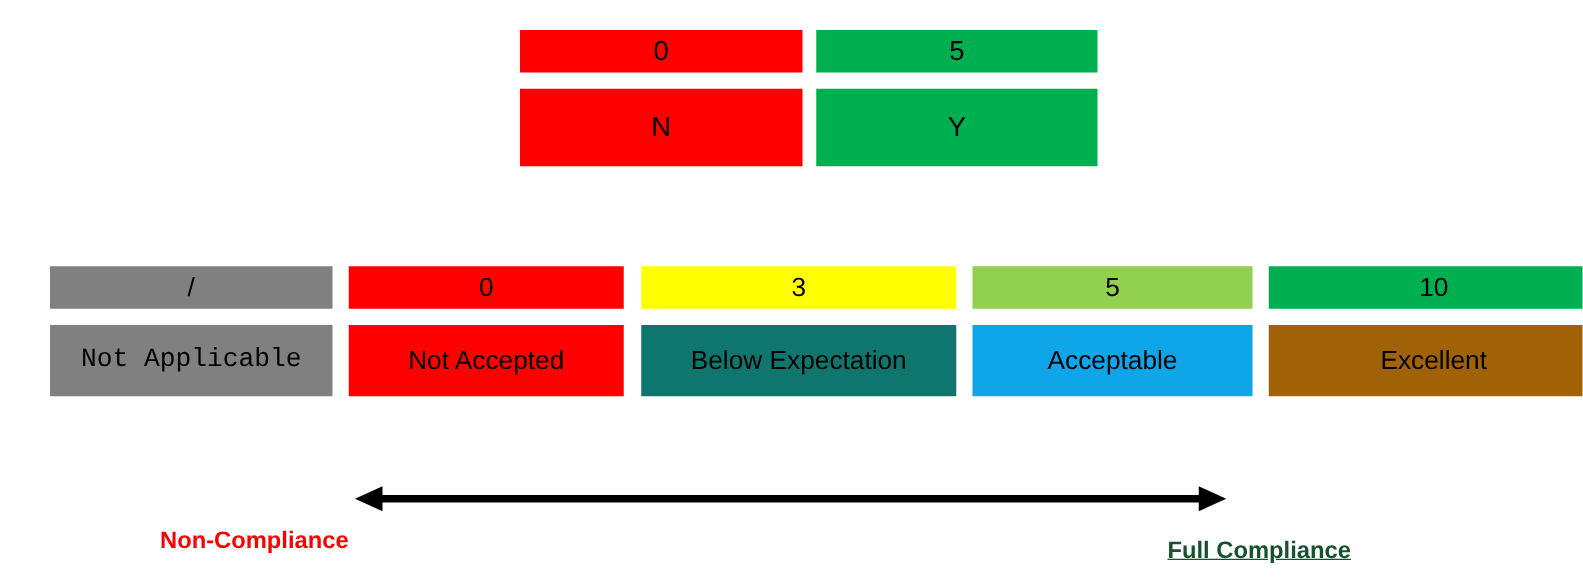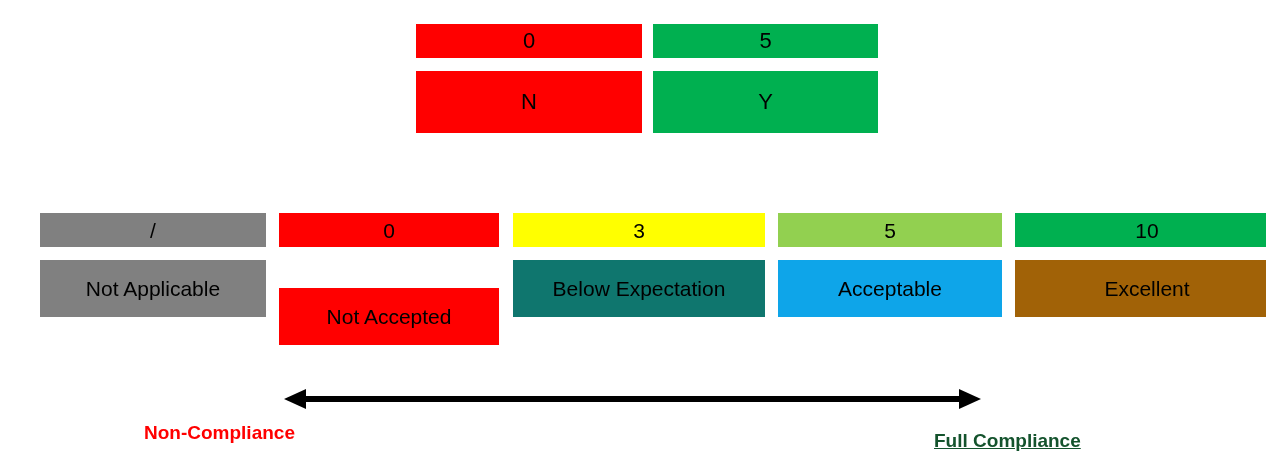--- a/index.html
+++ b/index.html
@@ -73,42 +73,42 @@
   .arrow-wrap svg { display: block; }
 
   
   .caption {
     position: absolute;
     font-size: 19px;
     font-weight: bold;
     white-space: nowrap;
     line-height: 1;
   }
-  #caption-left  { left: 144px; top: 423px; }
+  #caption-left  { left: 128px; top: 423px; }
   #caption-right { left: 934px; top: 431px; }
 </style>
 </head>
 <body style="background: rgb(255, 255, 255);">
 
 <div class="canvas">
 
   <div class="cell top-value" id="top-value-0" style="background-color: rgb(255, 0, 0);">0</div>
   <div class="cell top-value" id="top-value-1" style="background-color: rgb(0, 176, 80);">5</div>
 
   <div class="cell top-label" id="top-label-0" style="background-color: rgb(255, 0, 0);">N</div>
   <div class="cell top-label" id="top-label-1" style="background-color: rgb(0, 176, 80);">Y</div>
 
   <div class="cell scale-value col0" style="background-color: rgb(128, 128, 128);">/</div>
   <div class="cell scale-value col1" style="background-color: rgb(255, 0, 0);">0</div>
   <div class="cell scale-value col2" style="background-color: rgb(255, 255, 0);">3</div>
   <div class="cell scale-value col3" style="background-color: rgb(146, 208, 80);">5</div>
   <div class="cell scale-value col4" style="background-color: rgb(0, 176, 80);">10</div>
 
-  <div class="cell scale-label col0" style="background-color: rgb(128, 128, 128);">Not Applicable</div>
-  <div class="cell scale-label col1" style="background-color: rgb(255, 0, 0); margin-top: 28px;">Not Accepted</div>
+  <div class="cell scale-label col0" style="background-color: rgb(128, 128, 128); font-family: Liberation Mono, monospace;">Not Applicable</div>
+  <div class="cell scale-label col1" style="background-color: rgb(255, 0, 0);">Not Accepted</div>
   <div class="cell scale-label col2" style="background-color: #0f766e;">Below Expectation</div>
   <div class="cell scale-label col3" style="background-color: #0ea5e9;">Acceptable</div>
   <div class="cell scale-label col4" style="background-color: #a16207;">Excellent</div>
 
   <div class="arrow-wrap">
     <svg width="715" height="30" viewBox="0 0 715 30">
       <line x1="26" y1="15" x2="689" y2="15" stroke="#000000" stroke-width="6"></line>
       <polygon points="9,15 31,5 31,25" fill="#000000"></polygon>
       <polygon points="706,15 684,5 684,25" fill="#000000"></polygon>
     </svg>

